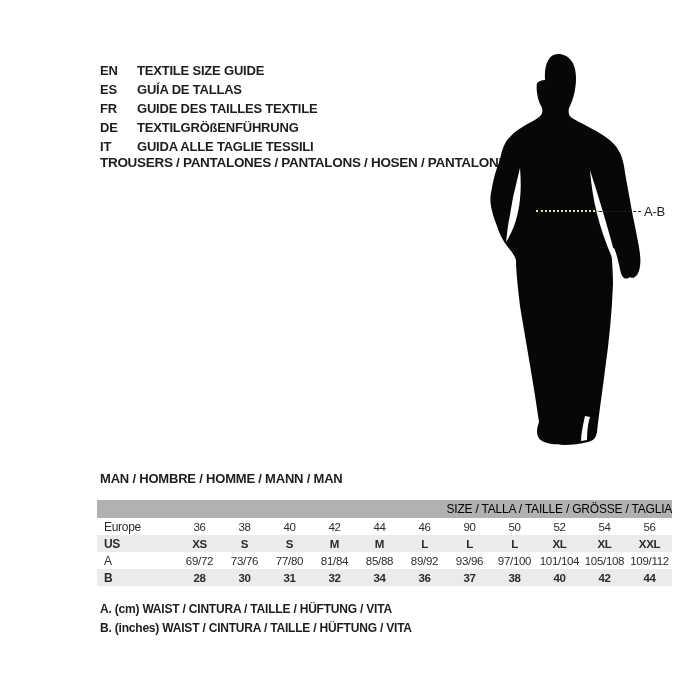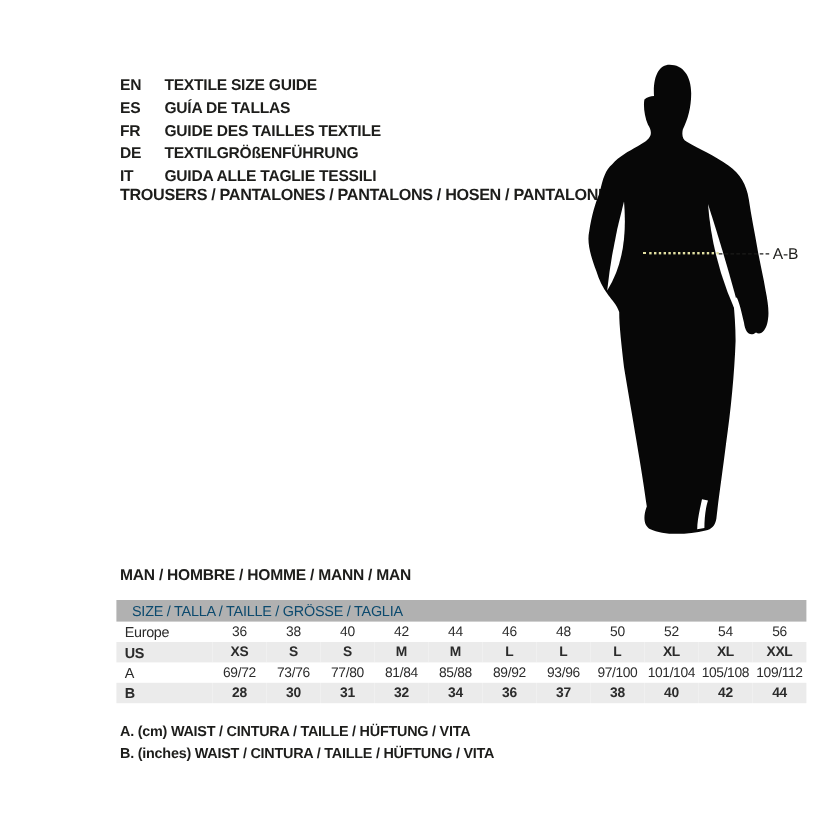--- a/index.html
+++ b/index.html
@@ -17,21 +17,21 @@
   
   .man-svg{position:absolute;left:452px;top:50px;width:175px;height:400px;}
   .body-fill{fill:#070707;}
   .gap-fill{fill:#ffffff;}
   .measure-dots{position:absolute;left:504px;top:210px;width:63px;height:0;border-top:2px dotted #e2dfa2;}
   .measure-dash{position:absolute;left:567px;top:211px;width:42px;height:0;border-top:1.6px dashed #1d1d1b;}
   .measure-label{position:absolute;left:612px;top:204px;font-size:13px;font-weight:500;letter-spacing:-0.2px;}
   
   .size-table{position:absolute;left:65px;top:500px;width:575px;border-collapse:collapse;table-layout:fixed;}
   .size-table td{padding:0;height:17px;text-align:center;vertical-align:middle;font-size:11.5px;font-weight:400;color:#2b2b2b;letter-spacing:-0.3px;white-space:nowrap;}
-  .size-table td.thdr{background:#b1b1b1;height:18px;text-align:left;padding-left:13px;font-size:12px;color:#0c4a6e;letter-spacing:-0.2px;}
+  .size-table td.thdr{background:#b1b1b1;height:18px;text-align:right;padding-left:13px;font-size:12px;color:#000000;letter-spacing:-0.2px;}
   .size-table td.rowlabel{text-align:left;padding-left:7px;font-size:12px;}
   .size-table tr.alt td{background:#ebebeb;font-weight:bold;}
   
   .footnotes{position:absolute;left:68px;top:602px;}
   .footnote{height:19px;font-weight:bold;font-size:12px;letter-spacing:-0.2px;white-space:nowrap;}
 </style>
 </head>
 <body>
 
 <div class="sheet">
@@ -128,21 +128,21 @@
     </thead>
     <tbody id="size-rows">
         <tr>
           <td class="rowlabel">Europe</td>
           <td>36</td>
           <td>38</td>
           <td>40</td>
           <td>42</td>
           <td>44</td>
           <td>46</td>
-          <td>48</td>
+          <td>90</td>
           <td>50</td>
           <td>52</td>
           <td>54</td>
           <td>56</td>
         </tr>
         <tr class="alt">
           <td class="rowlabel">US</td>
           <td>XS</td>
           <td>S</td>
           <td>S</td>

